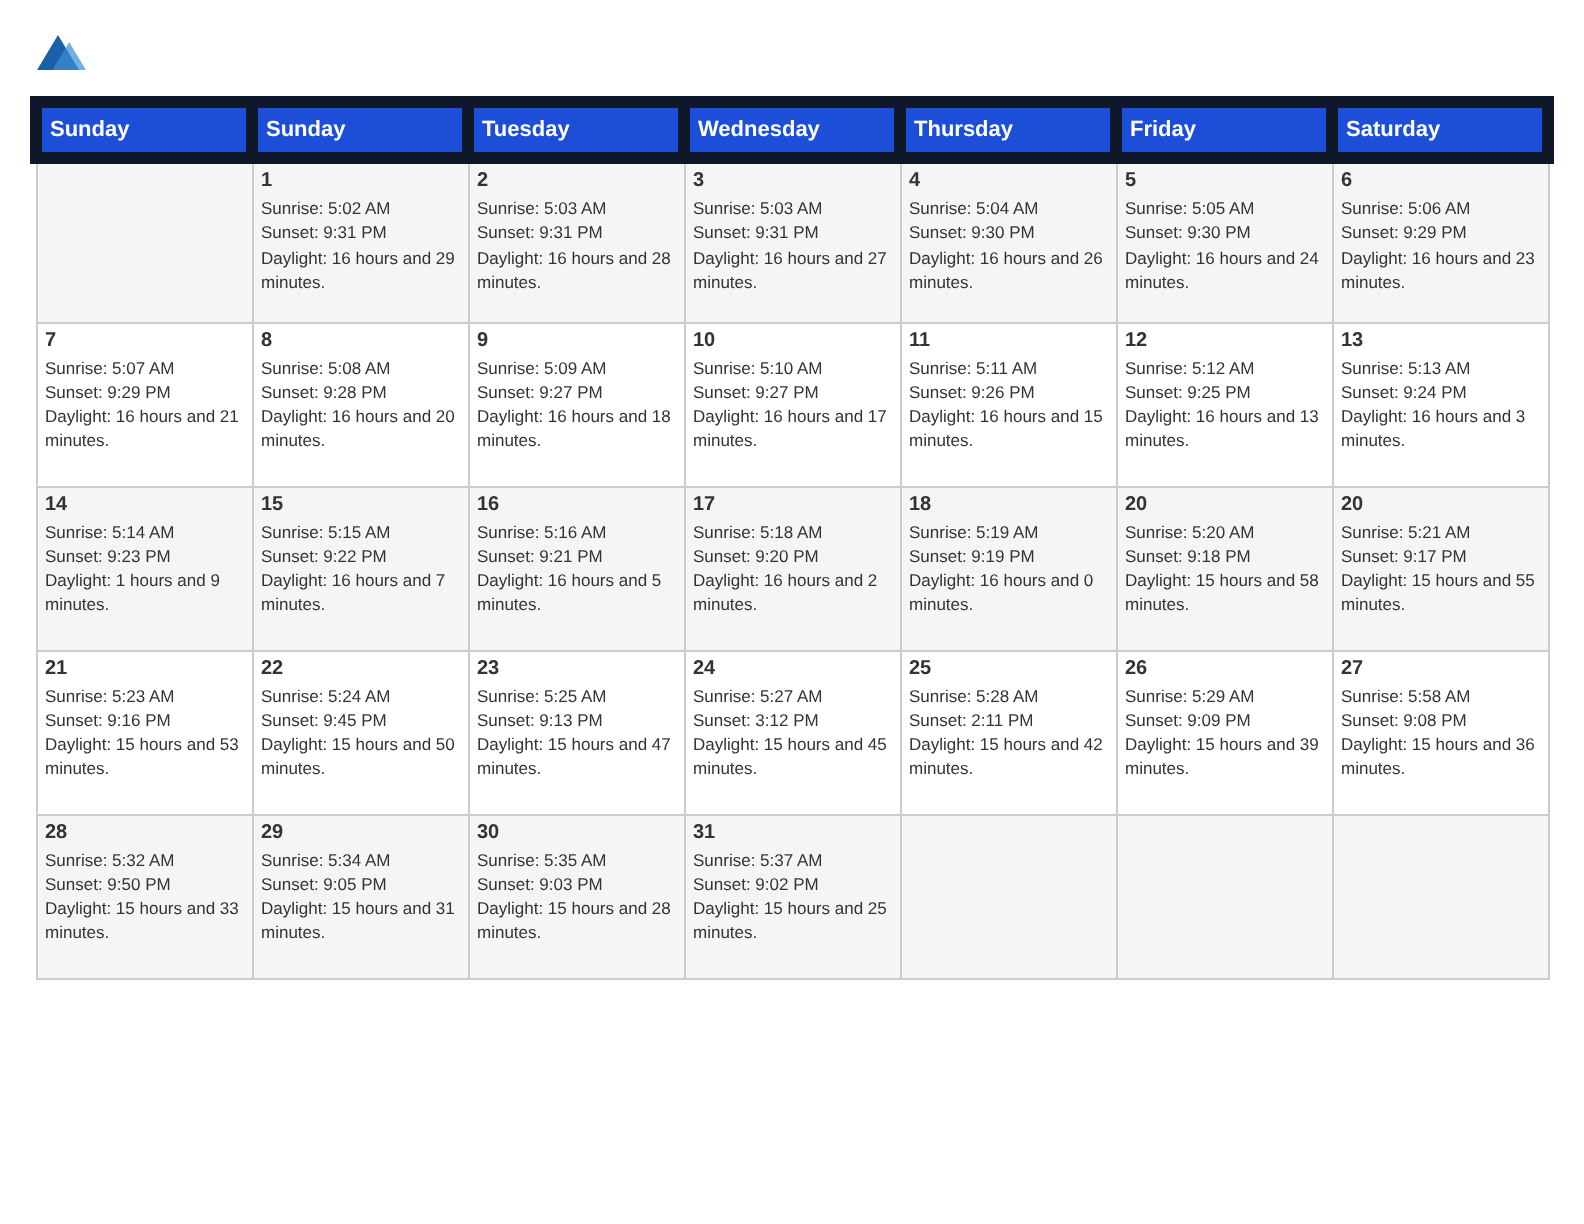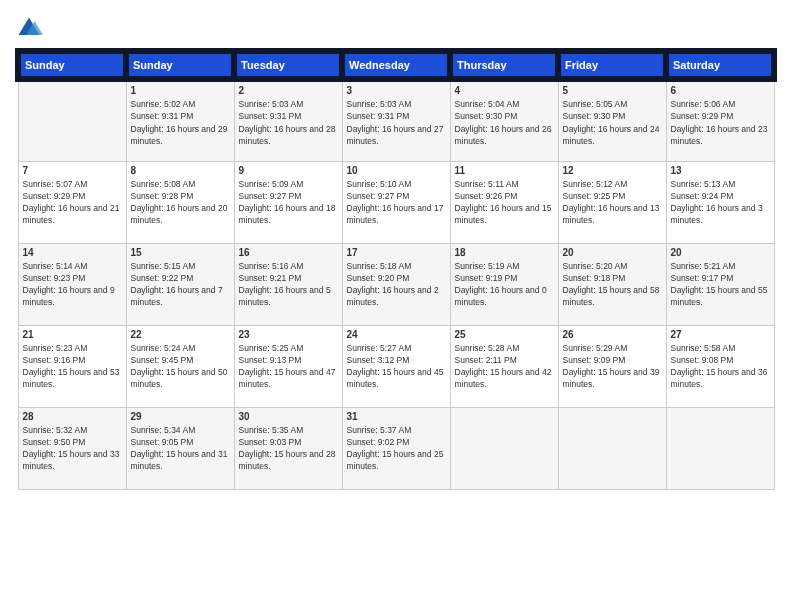--- a/index.html
+++ b/index.html
@@ -238,21 +238,21 @@
               <div>Daylight: 16 hours and 3 minutes.</div>
             </div>
           </td>
         </tr>
         <tr>
           <td>
             <span class="day-number">14</span>
             <div class="cell-content">
               <div>Sunrise: 5:14 AM</div>
               <div>Sunset: 9:23 PM</div>
-              <div>Daylight: 16 hours and 9 minutes.</div>
+              <div>Daylight: 1 hours and 9 minutes.</div>
             </div>
           </td>
           <td>
             <span class="day-number">15</span>
             <div class="cell-content">
               <div>Sunrise: 5:15 AM</div>
               <div>Sunset: 9:22 PM</div>
               <div>Daylight: 16 hours and 7 minutes.</div>
             </div>
           </td>

